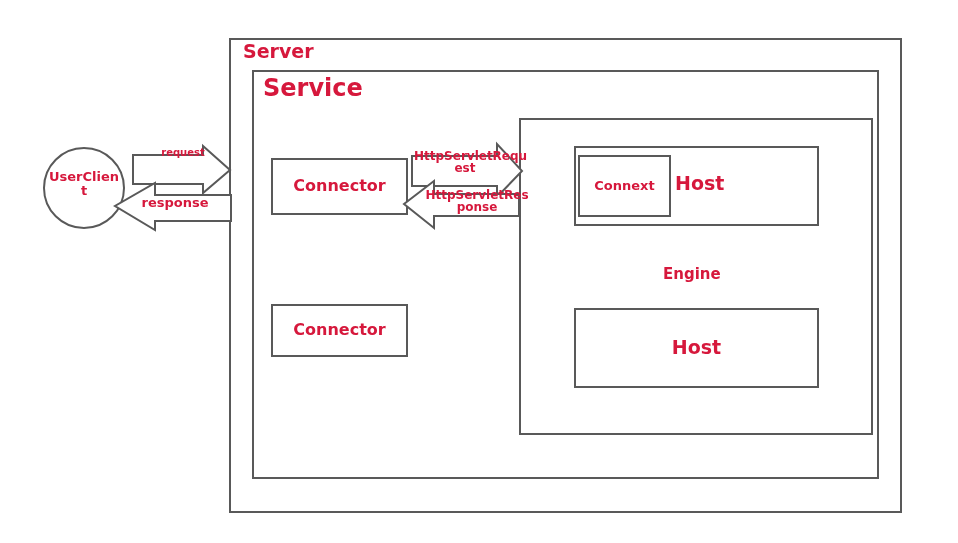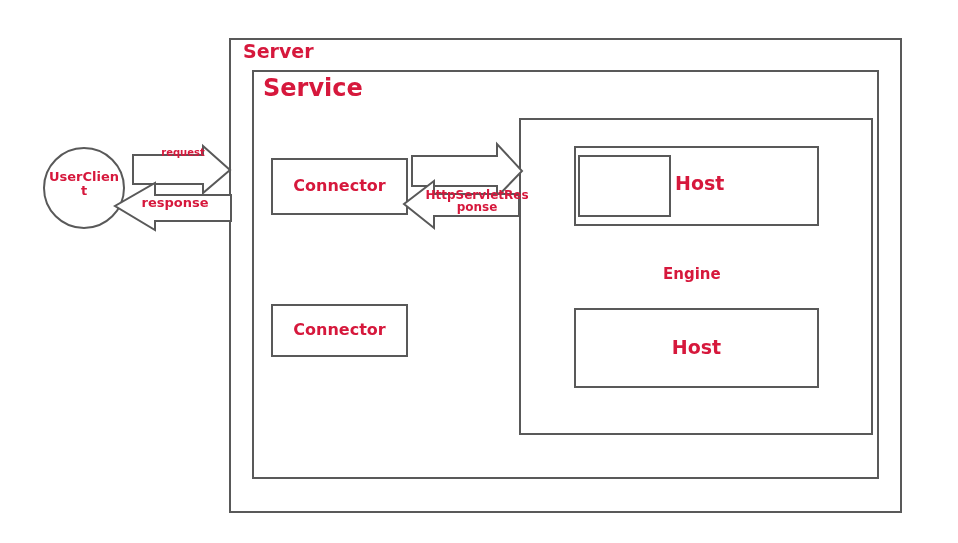--- a/index.html
+++ b/index.html
@@ -72,20 +72,21 @@
   <div class="box" style="left:252px; top:70px; width:627px; height:409px;"></div>
   <div class="lbl" style="left:263px; top:76px; font-size:24px;">Service</div>
 
   <div class="box" style="left:519px; top:118px; width:354px; height:317px;"></div>
   <div class="lbl" style="left:663px; top:267px; font-size:15px;">Engine</div>
 
   <div class="box" style="left:574px; top:146px; width:245px; height:80px;"></div>
   <div class="lbl" style="left:675px; top:174px; font-size:19px;">Host</div>
 
   <div class="box" style="left:578px; top:155px; width:93px; height:62px;"></div>
+  <div class="lbl lbl-center" style="left:578px; top:155px; width:93px; height:62px; font-size:13px;">Connext</div>
 
   <div class="box" style="left:574px; top:308px; width:245px; height:80px;"></div>
   <div class="lbl lbl-center" style="left:574px; top:308px; width:245px; height:80px; font-size:19px;">Host</div>
 
   <div class="box" style="left:271px; top:158px; width:137px; height:57px;"></div>
   <div class="lbl lbl-center" style="left:271px; top:158px; width:137px; height:57px; font-size:16px;">Connector</div>
 
   <div class="box" style="left:271px; top:304px; width:137px; height:53px;"></div>
   <div class="lbl lbl-center" style="left:271px; top:304px; width:137px; height:53px; font-size:16px;">Connector</div>
 
@@ -102,17 +103,19 @@
     <polygon points="519,194 519,216 434,216 434,228 404,204 434,181 434,194" fill="#ffffff" stroke="#595959" stroke-width="2" stroke-linejoin="miter"></polygon>
   </svg>
 
   <div class="client-label" style="left:46px; top:170px; width:76px; font-size:13px;">UserClien
 t</div>
 
   <div class="arrow-label" style="left:140px; top:148px; width:70px; font-size:10px;margin-left:8px;">request</div>
 
   <div class="arrow-label" style="left:134px; top:196px; width:82px; font-size:13px;">response</div>
 
+  <div class="arrow-label" style="left:414px; top:150px; width:102px; font-size:12px;">HttpServletRequ
+est</div>
 
   <div class="arrow-label" style="left:406px; top:189px; width:110px; font-size:12px;padding-left:16px;">HttpServletRes
 ponse</div>
 
 </div>
 
 </body></html>

